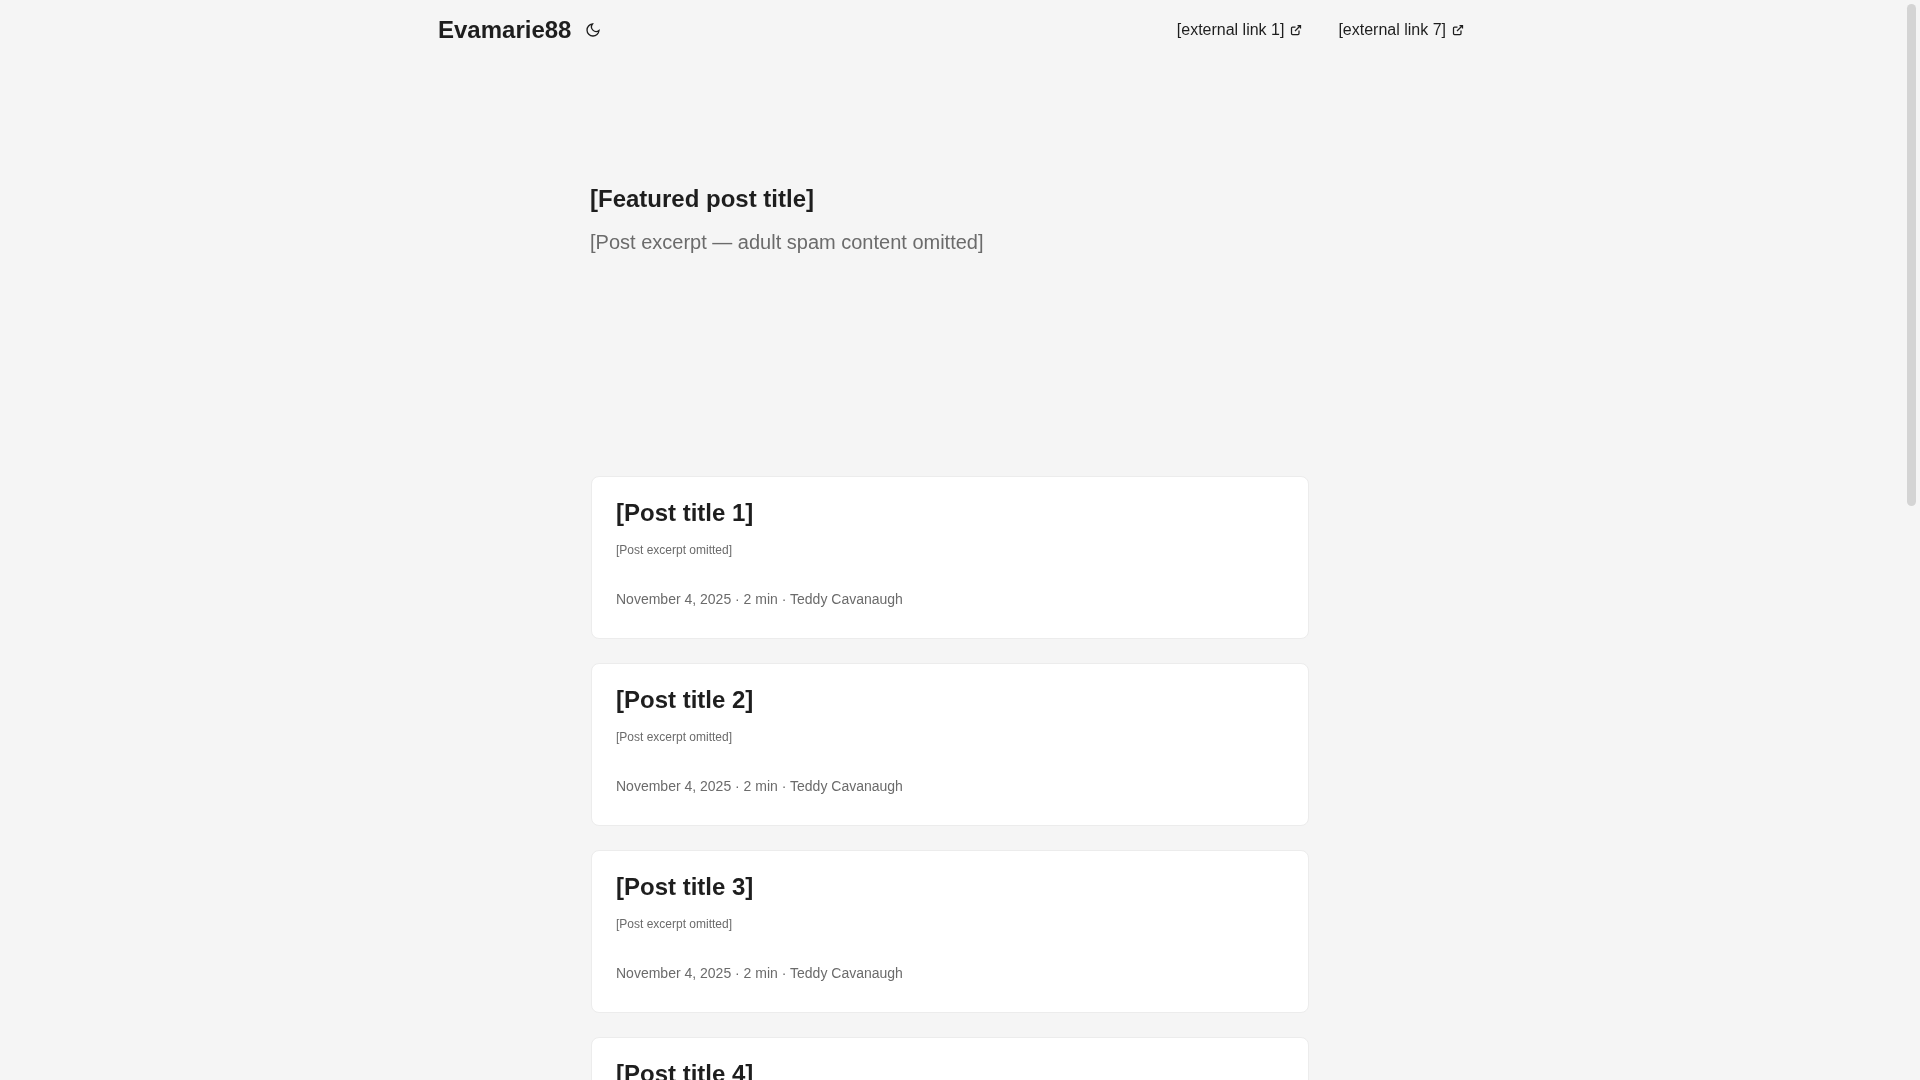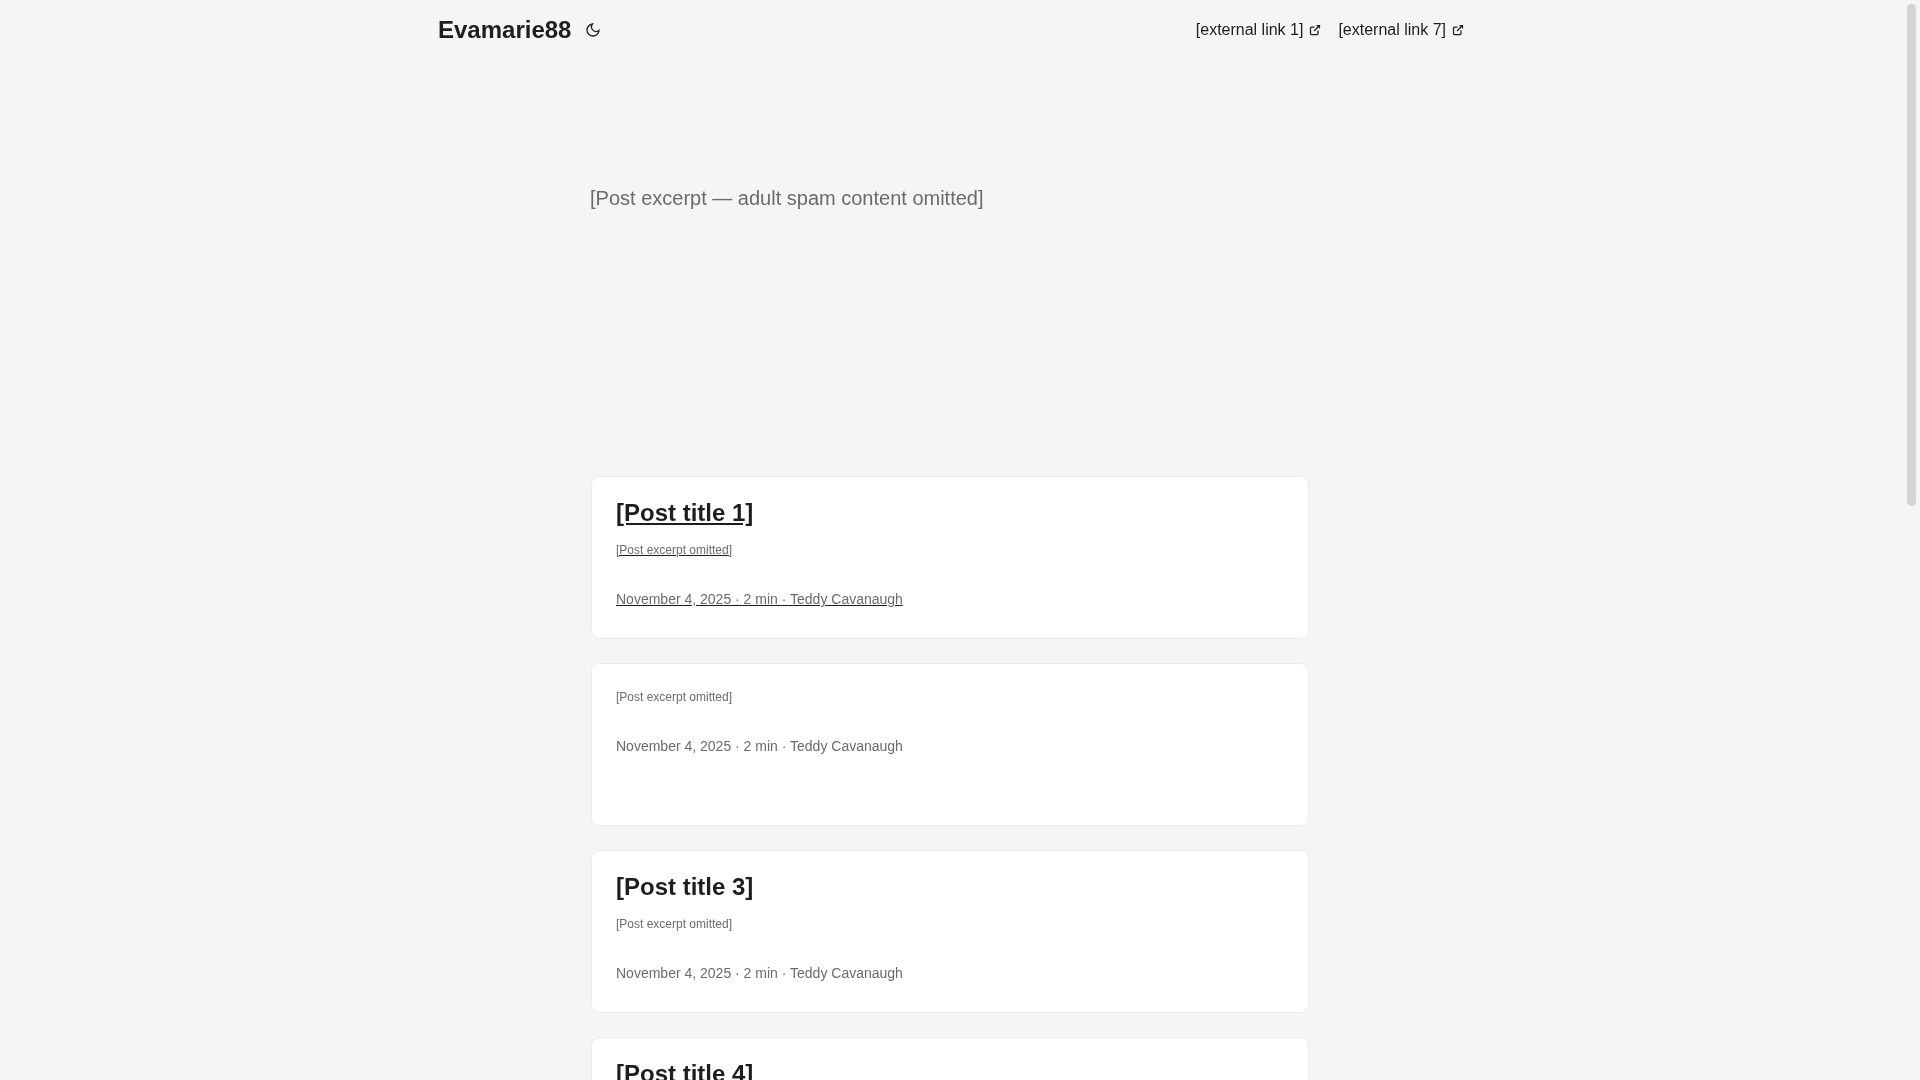--- a/index.html
+++ b/index.html
@@ -9,21 +9,21 @@
       font-family: "Liberation Sans", "DejaVu Sans", sans-serif;
       position: relative;
     }
     .header {
       position: absolute; left: 438px; top: 0; width: 1026px; height: 60px;
       display: flex; align-items: center; justify-content: space-between;
     }
     .logo-wrap { display: flex; align-items: center; gap: 12px; }
     .logo { font-size: 24px; font-weight: 700; color: #1e1e1e; text-decoration: none; }
     .theme-toggle { width: 20px; height: 20px; display: flex; align-items: center; justify-content: center; cursor: pointer; }
-    .menu { display: flex; gap: 17px; }
+    .menu { display: flex; gap: 36px; }
     .menu a { font-size: 16px; color: #1e1e1e; text-decoration: none; display: flex; align-items: center; gap: 6px; }
     .main { position: absolute; left: 590px; top: 0; width: 720px; }
     .first-entry { position: absolute; top: 185px; left: 0; width: 720px; }
     .first-entry h1 { font-size: 24px; font-weight: 700; margin: 0 0 16px 0; color: #1e1e1e; }
     .first-entry .summary { font-size: 20px; line-height: 26px; color: #6b6b6b; margin: 0 0 14px 0; height: 78px; overflow: hidden; }
     .meta { font-size: 14px; color: #6b6b6b; }
     .card {
       position: absolute; left: 1px; width: 718px; background: #fff;
       border: 1px solid #ececec; border-radius: 8px; box-sizing: border-box;
       padding: 22px 24px 24px 24px;
@@ -56,29 +56,31 @@
       <span>[external link 7]</span>
       <svg width="12" height="12" viewBox="0 0 24 24" fill="none" stroke="#1e1e1e" stroke-width="2.5">
           <path d="M18 13v6a2 2 0 0 1-2 2H5a2 2 0 0 1-2-2V8a2 2 0 0 1 2-2h6M15 3h6v6M10 14L21 3"></path>
         </svg>
     </a>
   </nav>
 </header>
 
 <main class="main">
   <article class="first-entry">
+    <h1>[Featured post title]</h1>
     <p class="summary">[Post excerpt — adult spam content omitted]</p>
   </article>
 
-  <article class="card" style="top:476px;height:163px;text-decoration:underline;">
+  <article class="card" style="top:476px;height:163px;">
     <h2>[Post title 1]</h2>
     <p class="summary">[Post excerpt omitted]</p>
     <div class="meta">November 4, 2025 · 2 min · Teddy Cavanaugh</div>
   </article>
   <article class="card" style="top:663px;height:163px;">
+    <h2>[Post title 2]</h2>
     <p class="summary">[Post excerpt omitted]</p>
     <div class="meta">November 4, 2025 · 2 min · Teddy Cavanaugh</div>
   </article>
   <article class="card" style="top:850px;height:163px;">
     <h2>[Post title 3]</h2>
     <p class="summary">[Post excerpt omitted]</p>
     <div class="meta">November 4, 2025 · 2 min · Teddy Cavanaugh</div>
   </article>
   <article class="card" style="top:1037px;height:163px;">
     <h2>[Post title 4]</h2>

